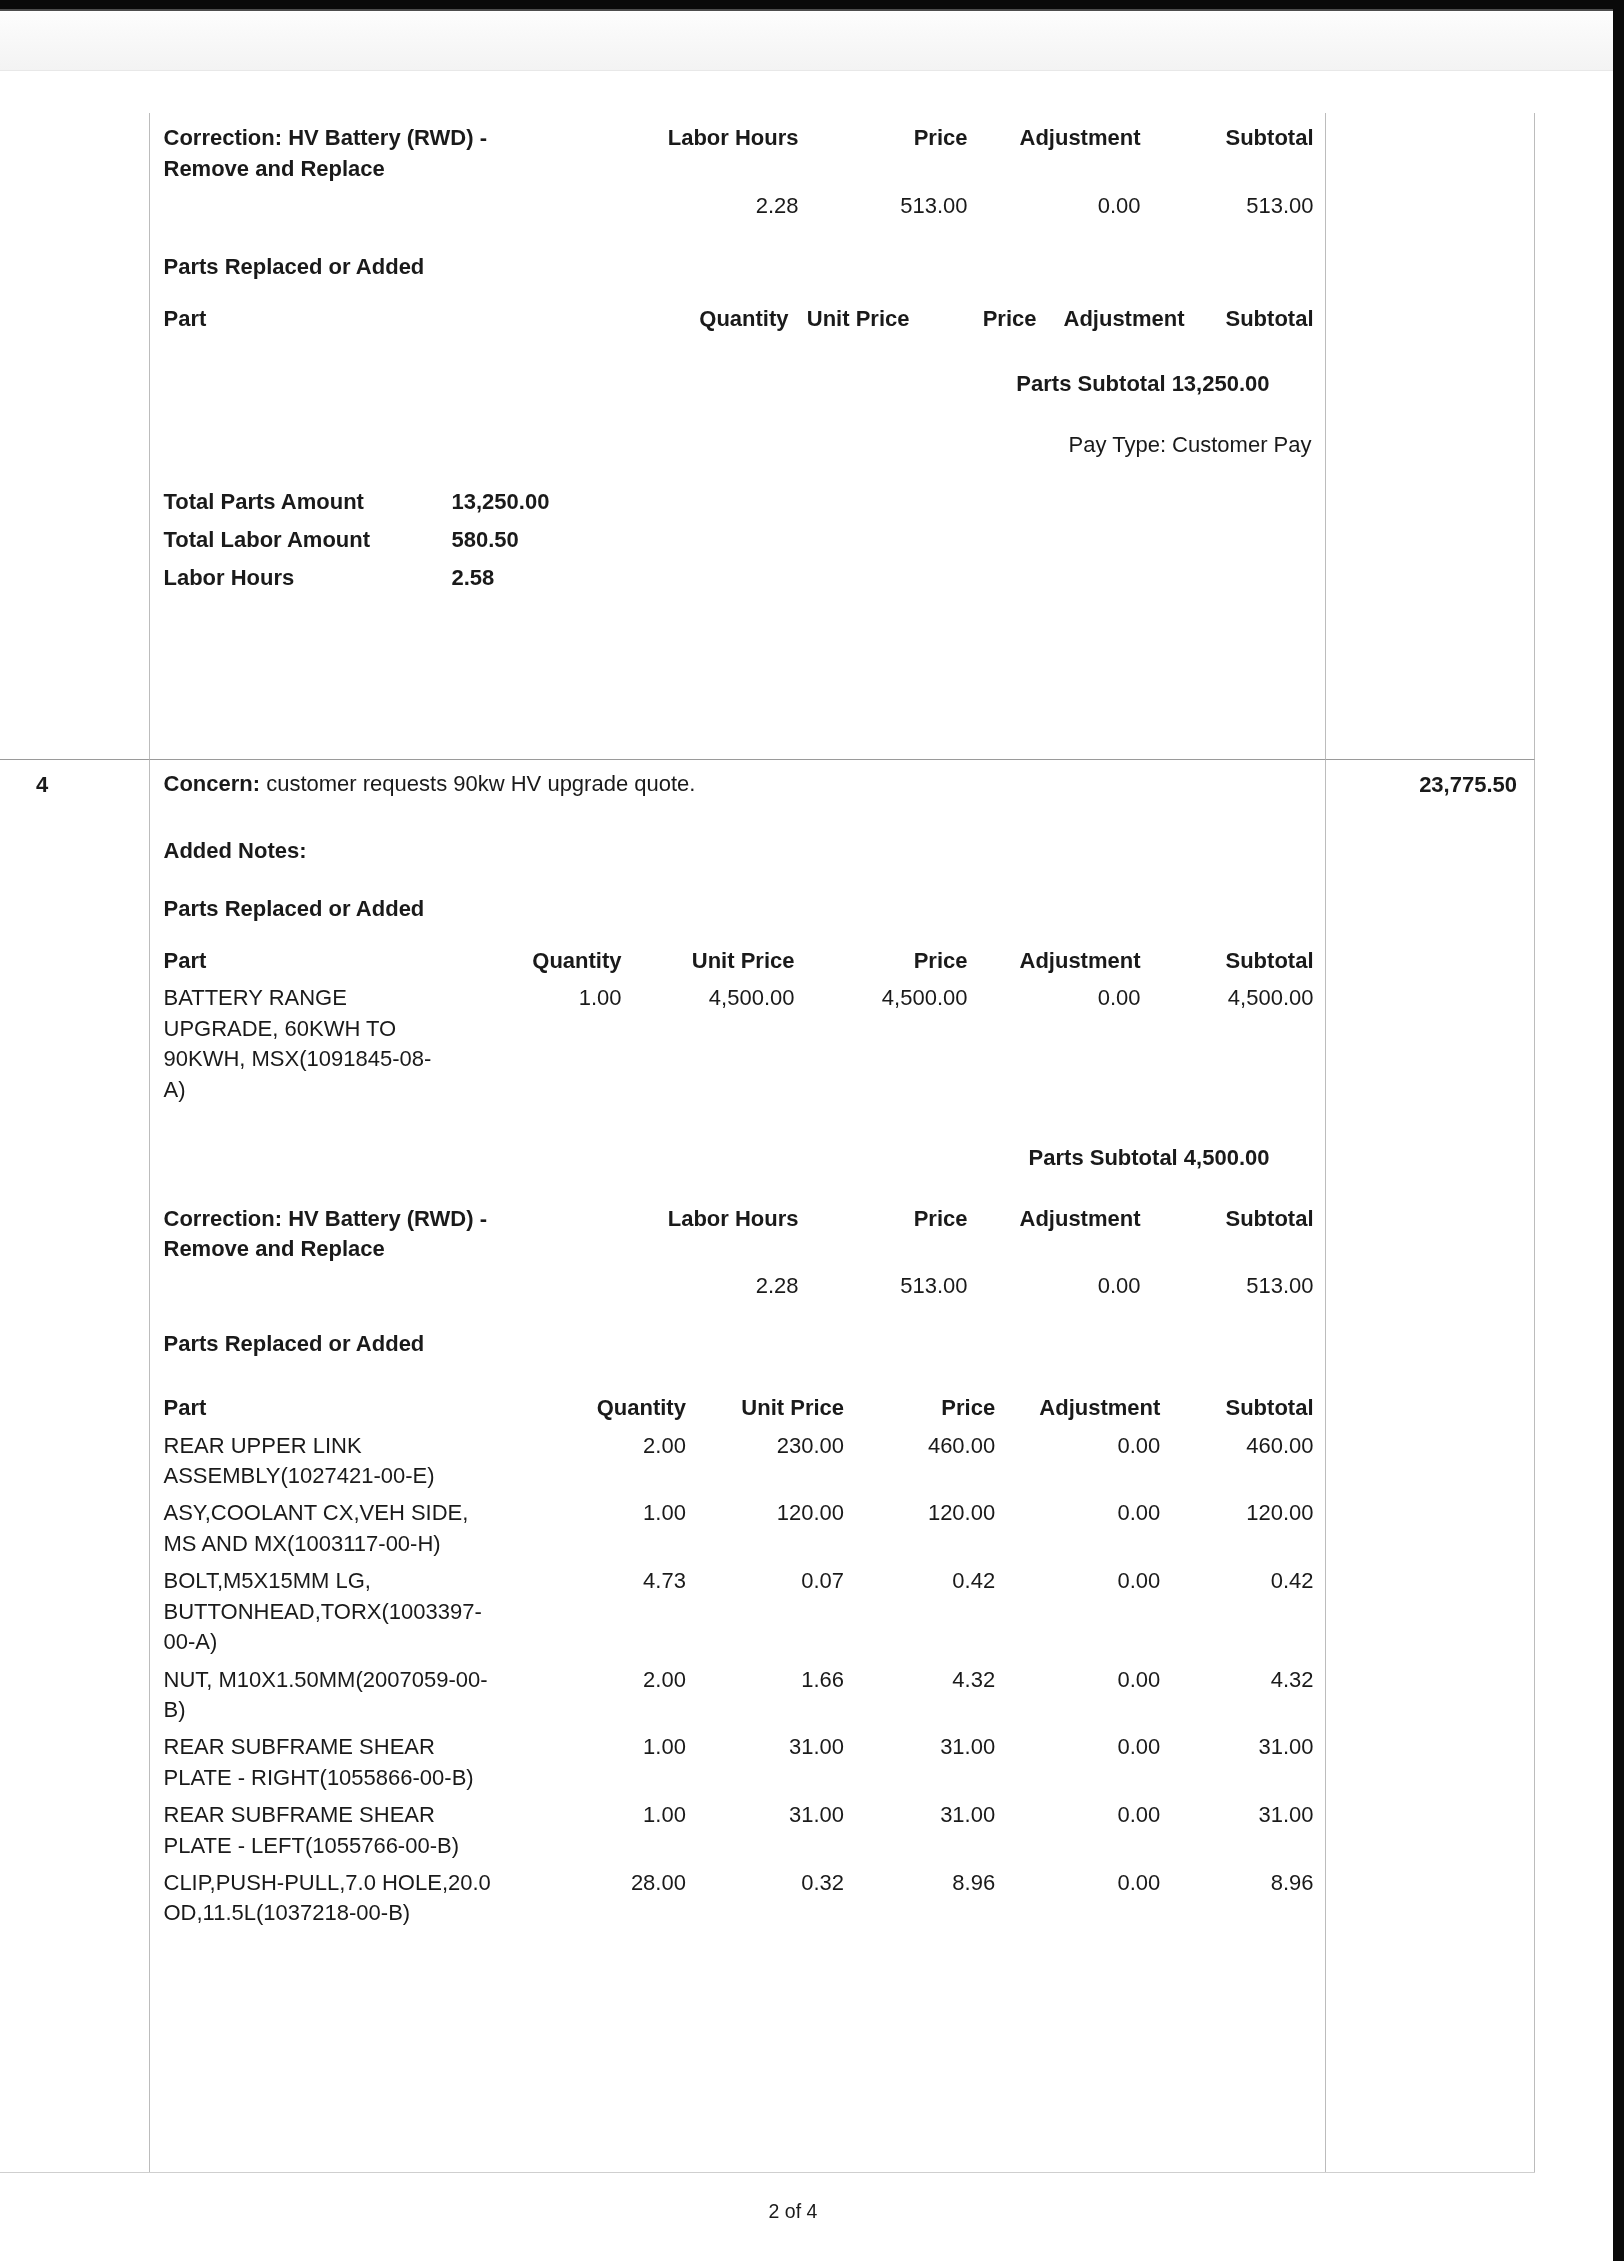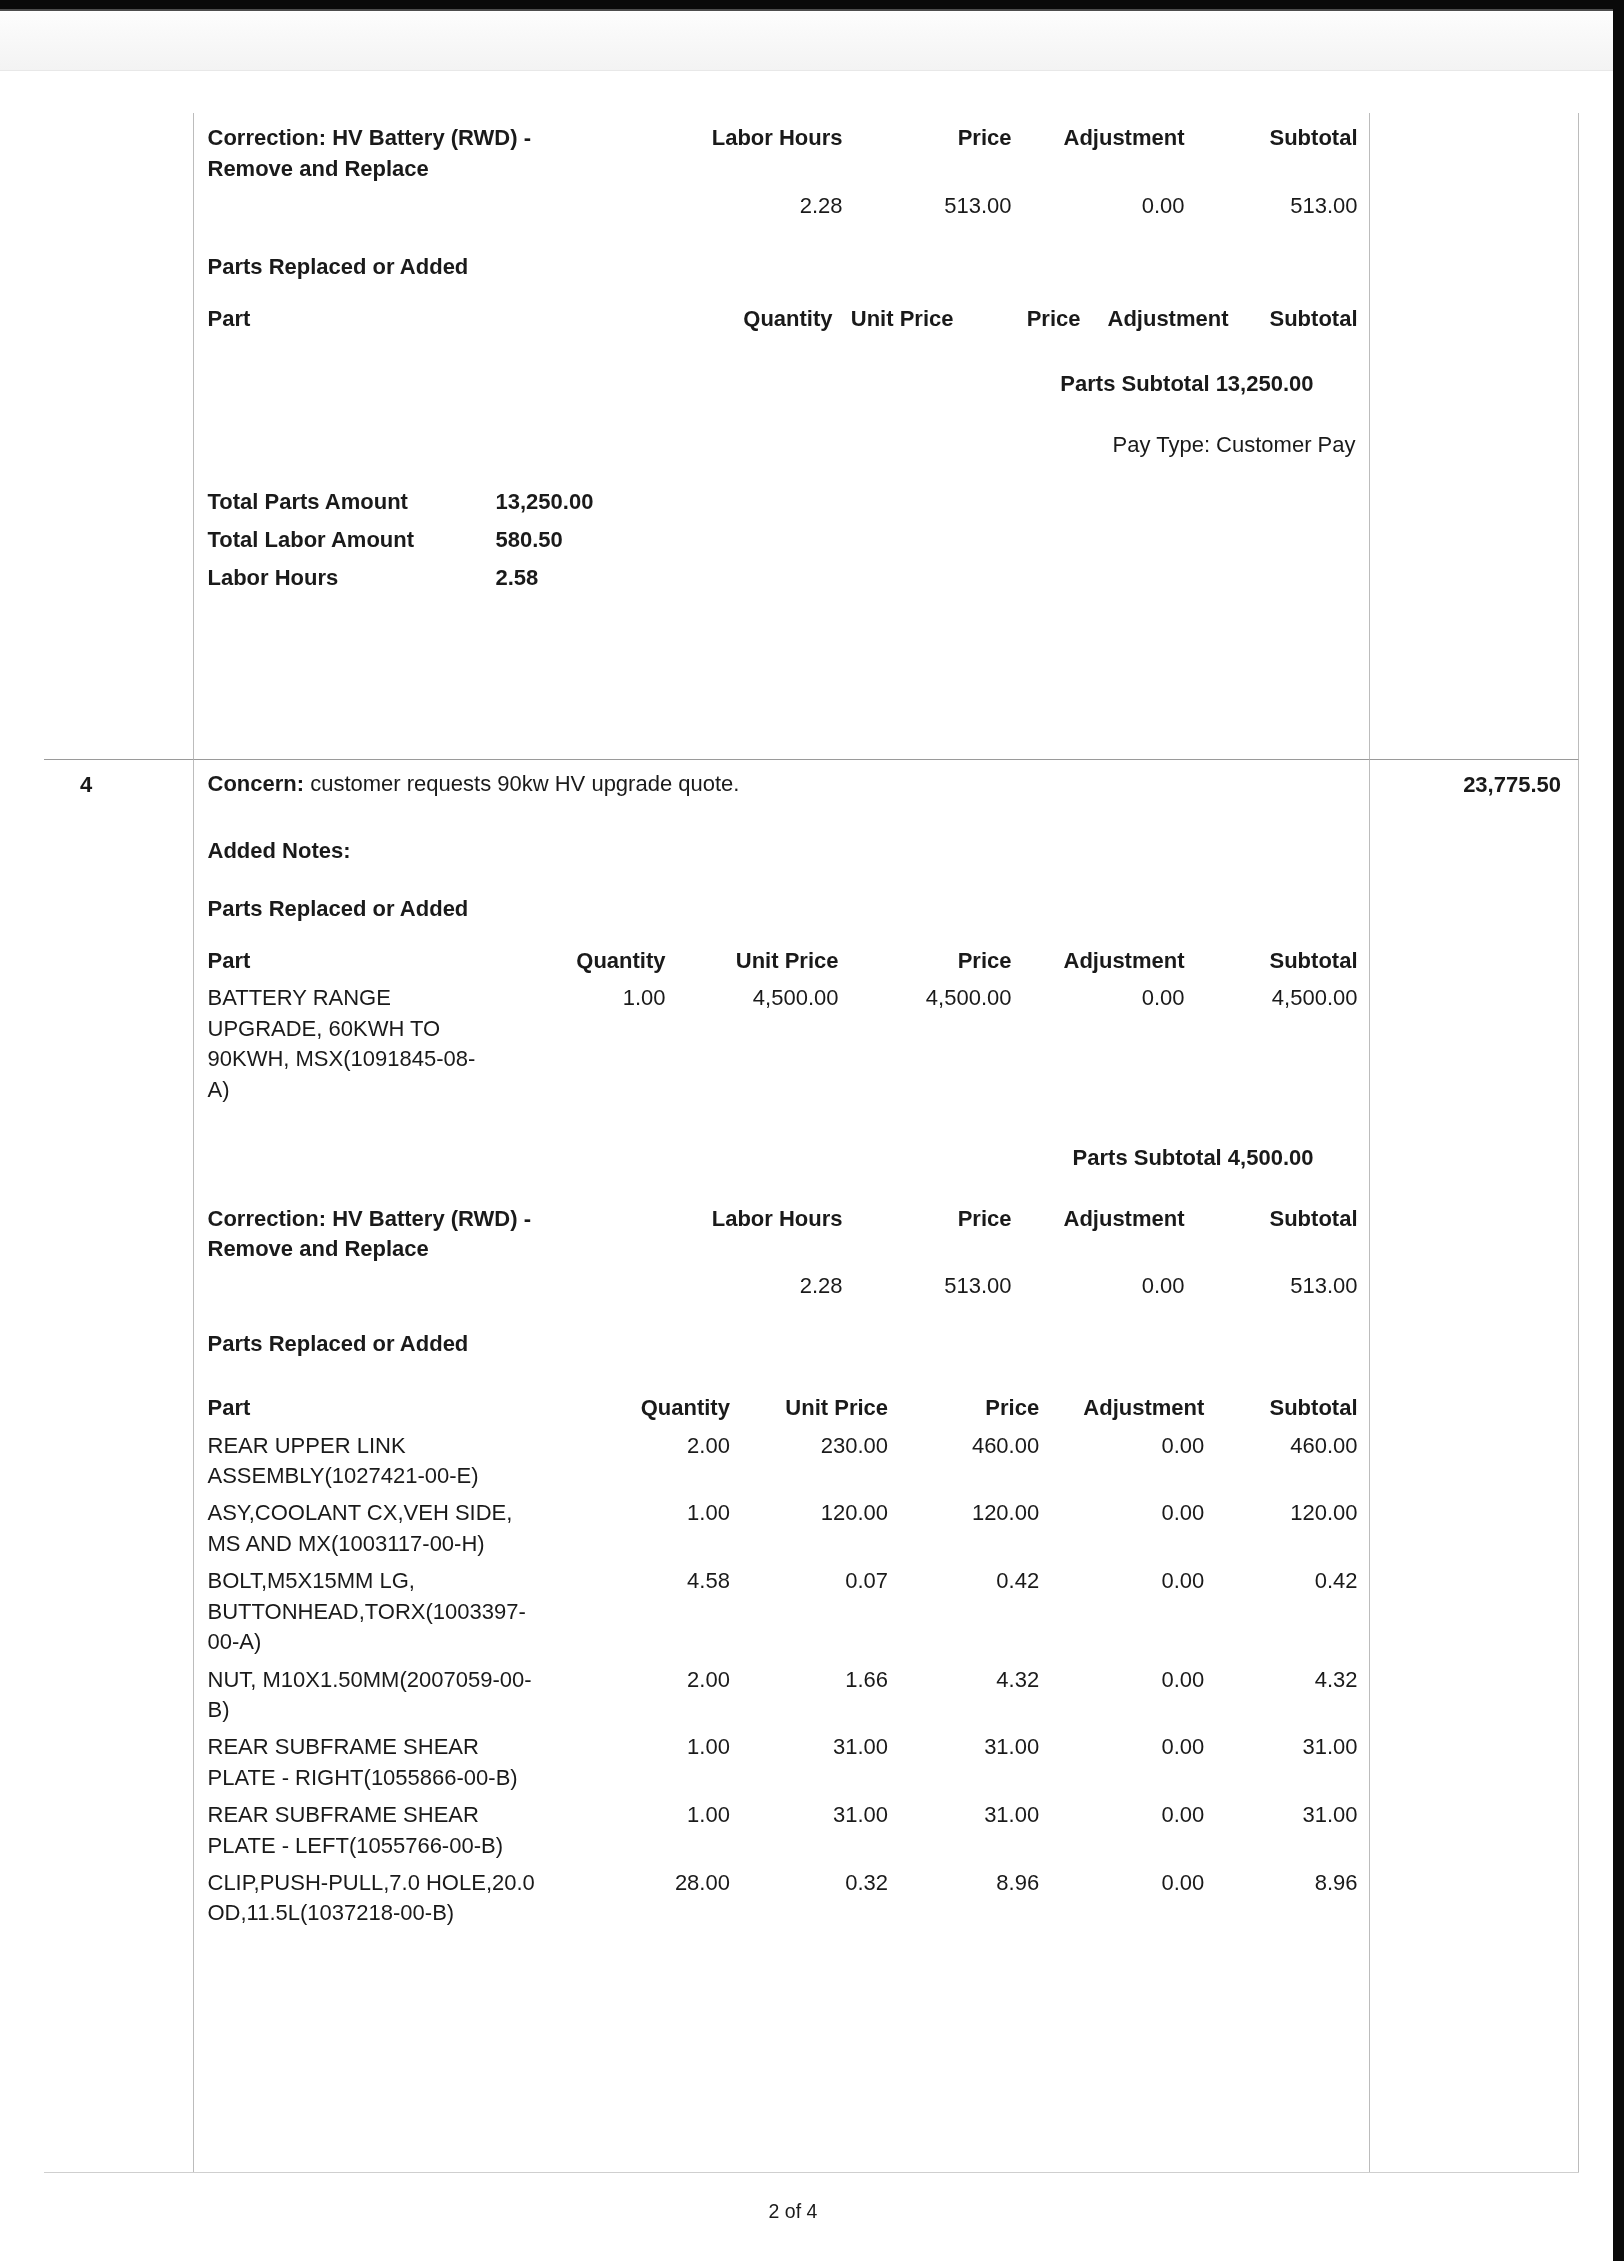--- a/index.html
+++ b/index.html
@@ -16,21 +16,21 @@
     position:absolute;left:0;top:113px;width:1535px;
     display:grid;grid-template-columns:149px 1177px 209px;grid-template-rows:646px 1413px;
     box-sizing:border-box;
   }
   .cell{box-sizing:border-box;}
   .col-num{padding:10.2px 0 0 36px;font-weight:bold;}
   .col-main{border-left:0.8px solid #bcbcbc;border-right:0.8px solid #bcbcbc;padding:10.2px 13.5px 0 13.5px;}
   .col-amt{border-right:0.8px solid #bcbcbc;padding:10.2px 17px 0 0;text-align:right;font-weight:bold;}
   .rowB{border-top:0.8px solid #9a9a9a;}
   .rowB.col-main{padding-top:8.5px;}
-  .doc-bottom{border-bottom:0.8px solid #cfcfcf;margin-left:44px;}
+  .doc-bottom{border-bottom:0.8px solid #cfcfcf;}
 
   table{border-collapse:collapse;width:1150px;table-layout:fixed;}
   th,td{padding:0;vertical-align:top;font-weight:normal;text-align:left;overflow-wrap:break-word;}
   th{font-weight:bold;}
   .num{text-align:right;}
   .vals td{padding-top:6.8px;}
   .p-head th{padding-bottom:6.8px;}
   .p-row td{padding-bottom:6.8px;}
 
   
@@ -215,21 +215,21 @@
       <tr class="p-row">
         <td class="c-desc">ASY,COOLANT CX,VEH SIDE, MS AND MX(1003117-00-H)</td>
         <td class="c-qty num">1.00</td>
         <td class="c-up num">120.00</td>
         <td class="c-pr num">120.00</td>
         <td class="c-adj num">0.00</td>
         <td class="c-sub num">120.00</td>
       </tr>
       <tr class="p-row">
         <td class="c-desc">BOLT,M5X15MM LG, BUTTONHEAD,TORX(1003397-00-A)</td>
-        <td class="c-qty num">4.58</td>
+        <td class="c-qty num">4.73</td>
         <td class="c-up num">0.07</td>
         <td class="c-pr num">0.42</td>
         <td class="c-adj num">0.00</td>
         <td class="c-sub num">0.42</td>
       </tr>
       <tr class="p-row">
         <td class="c-desc">NUT, M10X1.50MM(2007059-00-B)</td>
         <td class="c-qty num">2.00</td>
         <td class="c-up num">1.66</td>
         <td class="c-pr num">4.32</td>

